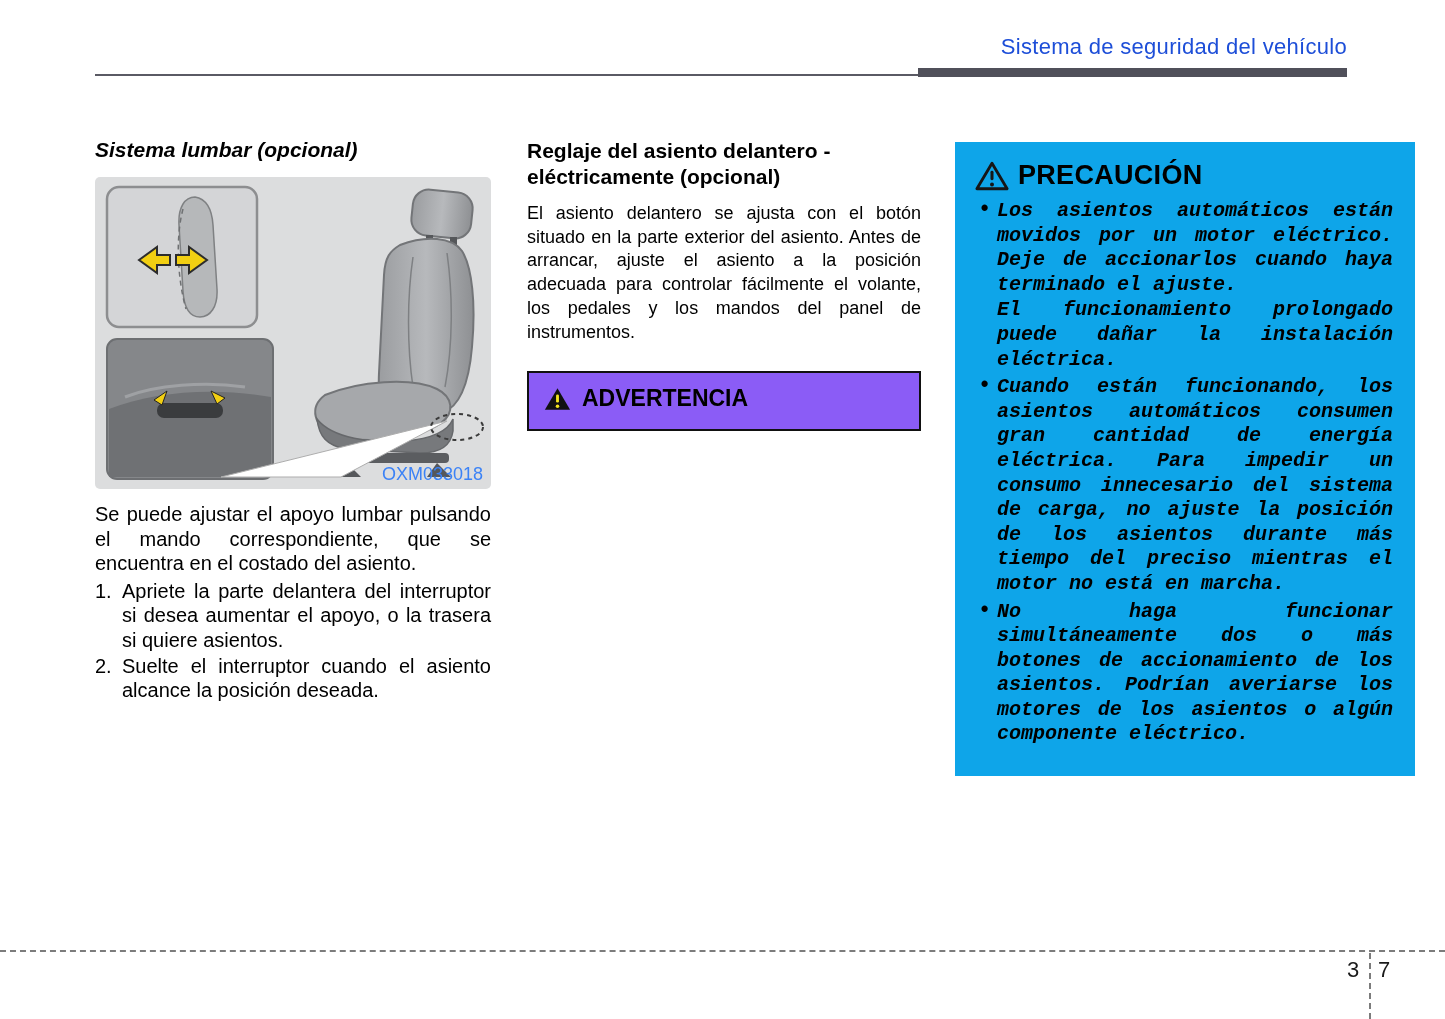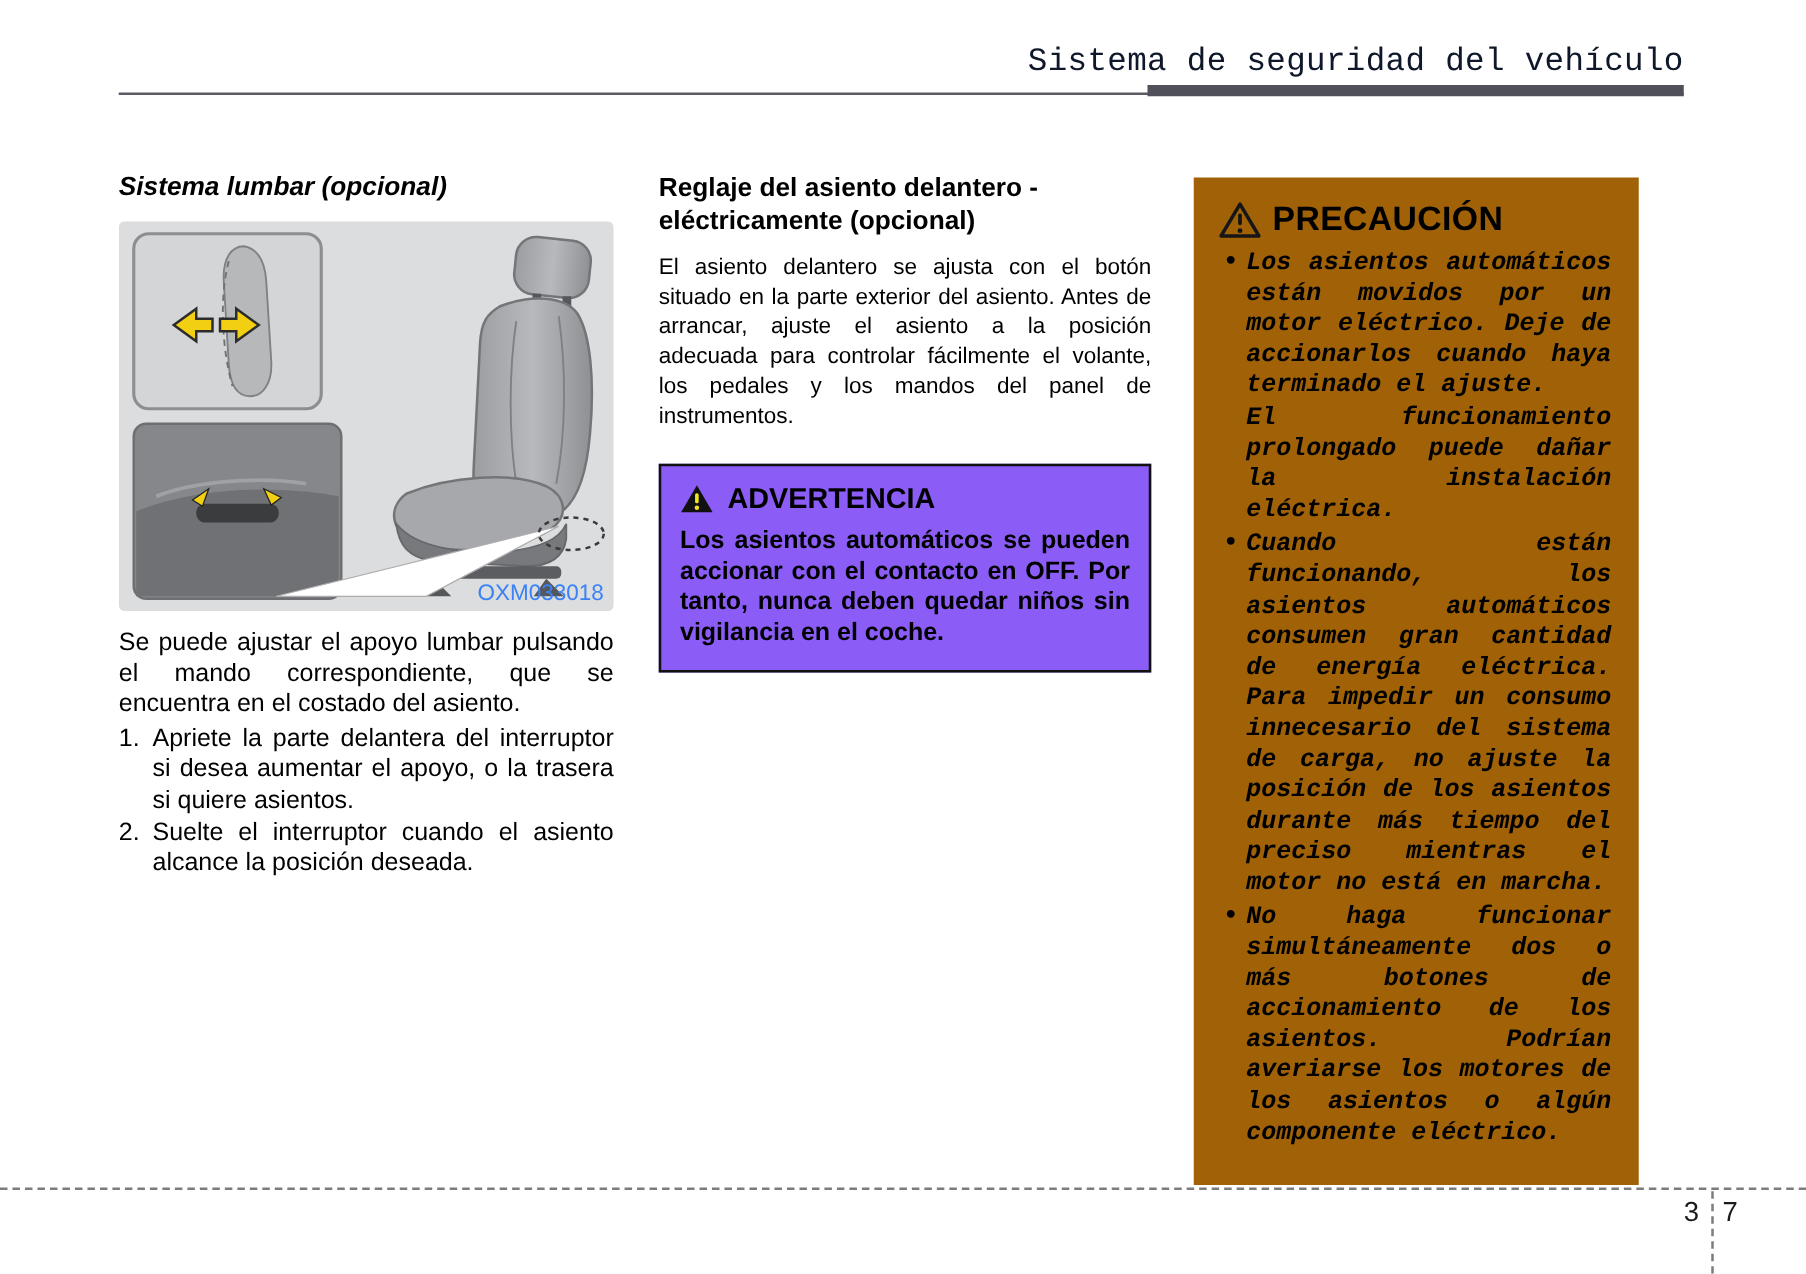--- a/index.html
+++ b/index.html
@@ -8,22 +8,22 @@
     background: #ffffff;
     font-family: "Liberation Sans", "DejaVu Sans", sans-serif;
     color: #000;
     overflow: hidden;
   }
   .page { position: relative; width: 1445px; height: 1019px; background: #fff; }
 
   
   .header-title {
     position: absolute; top: 34px; right: 98px;
-    font-family: Liberation Mono, monospace;
-    font-size: 26px; color: #0f172a; letter-spacing: 0.3px;
+    font-family: Liberation Sans, sans-serif;
+    font-size: 22px; color: #1d4ed8; letter-spacing: 0.3px;
     white-space: nowrap;
   }
   .header-line {
     position: absolute; left: 95px; top: 74px; width: 1252px; height: 2px;
     background: #5a5a64;
   }
   .header-bar {
     position: absolute; left: 918px; top: 68px; width: 429px; height: 9px;
     background: #50505a;
   }
@@ -81,22 +81,22 @@
   .warn-title-row { display: flex; align-items: center; gap: 11px; }
   .warn-title { font-size: 23px; font-weight: bold; }
   .warning-text {
     margin: 8px 0 0 0;
     font-size: 20px; font-weight: bold; line-height: 24.6px;
     text-align: justify;
   }
 
   
   .caution-box {
-    position: absolute; left: 955px; top: 142px; width: 356px; min-height: 606px;
-    background: #a16207;
+    position: absolute; left: 955px; top: 142px; width: 460px; min-height: 606px;
+    background: #0ea5e9;
     padding: 18px 22px 26px 20px;
     box-sizing: border-box;
   }
   .caution-title-row { display: flex; align-items: center; gap: 9px; margin-bottom: 8px; }
   .caution-title { font-size: 27px; font-weight: bold; letter-spacing: 0.3px; }
   .caution-list { margin: 0; padding: 0; list-style: none; font-family: Liberation Mono, monospace; }
   .caution-item {
     position: relative; padding-left: 22px; margin-bottom: 3px;
     font-size: 20px; font-weight: bold; font-style: italic; line-height: 24.6px;
     text-align: justify;
@@ -207,21 +207,20 @@
 
     <div class="warning-box">
       <div class="warn-title-row">
         <svg class="icon-svg" width="27" height="24" viewBox="0 0 30 26">
           <path d="M15 1 L29 25 L1 25 Z" fill="#111"></path>
           <rect x="13.4" y="8" width="3.2" height="9" rx="1.4" fill="#f4e41f"></rect>
           <circle cx="15" cy="21" r="2" fill="#f4e41f"></circle>
         </svg>
         <span class="warn-title">ADVERTENCIA</span>
       </div>
-      <p class="warning-text">Los asientos automáticos se pueden accionar con el contacto en OFF. Por tanto, nunca deben quedar niños sin vigilancia en el coche.</p>
     </div>
   </section>
 
   <aside class="caution-box">
     <div class="caution-title-row">
       <svg class="icon-svg" width="34" height="30" viewBox="0 0 36 31">
         <path d="M18 2 L34 29 L2 29 Z" fill="none" stroke="#161616" stroke-width="3" stroke-linejoin="round"></path>
         <rect x="16.4" y="10" width="3.2" height="10" rx="1.5" fill="#161616"></rect>
         <circle cx="18" cy="24.5" r="2.1" fill="#161616"></circle>
       </svg>

